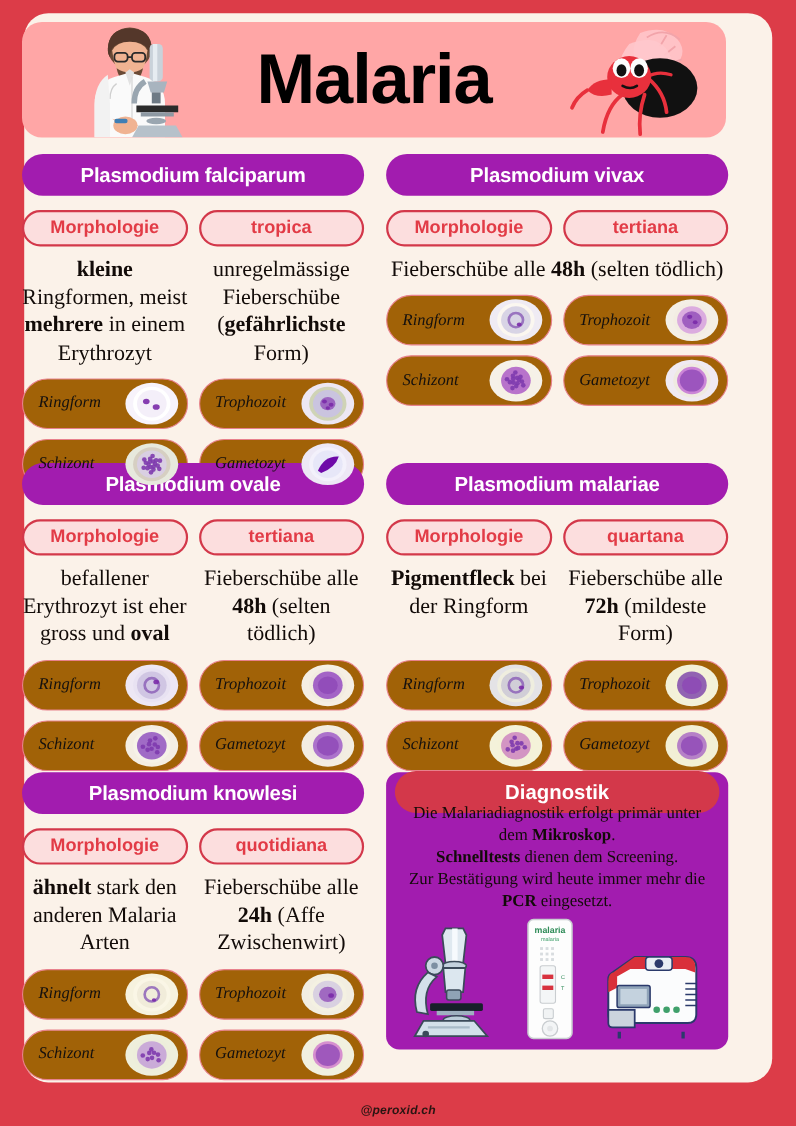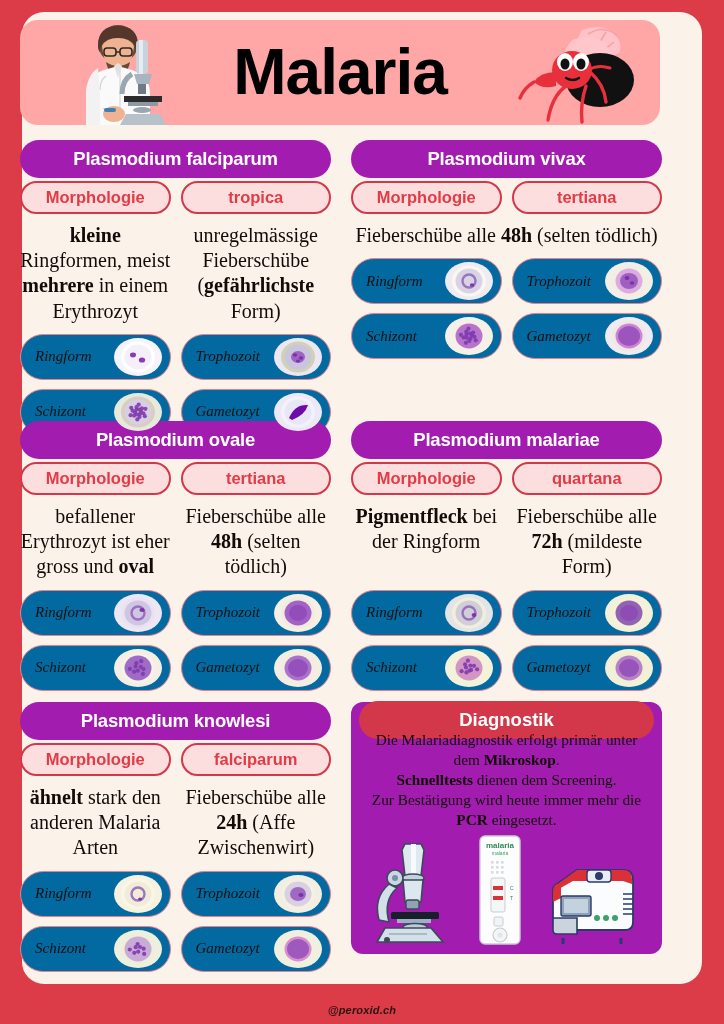--- a/index.html
+++ b/index.html
@@ -75,21 +75,21 @@
     display: flex; align-items: center; justify-content: center;
     color: #fff;
     font-size: 18.5px;
     font-weight: bold;
     letter-spacing: -.2px;
   }
 
   .tagrow {
     display: flex;
     gap: 10px;
-    margin-top: 3px;
+    margin-top: 13px;
   }
   .tag {
     flex: 1;
     height: 33px;
     background: #FCDEDE;
     border: 2px solid #D3384A;
     border-radius: 17px;
     display: flex; align-items: center; justify-content: center;
     color: #E23B46;
     font-size: 16.5px;
@@ -111,21 +111,21 @@
     color: #120B08;
   }
   .desc b { font-weight: bold; }
 
   .cells { margin-top: 10px; }
   .cellrow { display: flex; gap: 10px; margin-bottom: 9px; }
   .cell {
     position: relative;
     flex: 1;
     height: 46px;
-    background: #0369a1;
+    background: #a16207;
     border: 1.6px solid #E8818C;
     border-radius: 23px;
     display: flex; align-items: center;
     overflow: hidden;
   }
   .cell-label {
     font-family: "Liberation Serif", serif;
     font-style: italic;
     font-size: 15px;
     color: #14100E;
@@ -498,21 +498,21 @@
                 <ellipse cx="26" cy="21" rx="10" ry="9" fill="#8C45B5" opacity=".75"></ellipse>
               </svg>
               </div>
           </div>
         </div>
       </div>
       <div class="panel col-l row-3">
         <div class="panel-head">Plasmodium knowlesi</div>
      <div class="tagrow">
        <div class="tag">Morphologie</div>
-       <div class="tag ital">falciparum</div>
+       <div class="tag ital">quotidiana</div>
      </div>
      <div class="descrow">
        <div class="desc"><b>ähnelt</b> stark den anderen Malaria Arten</div>
        <div class="desc">Fieberschübe alle <b>24h</b> (Affe Zwischenwirt)</div>
      </div>
      <div class="cells">
           <div class="cellrow">
             <div class="cell">
                 <span class="cell-label">Ringform</span>
                 <svg class="cell-img" viewBox="0 0 52 42">

